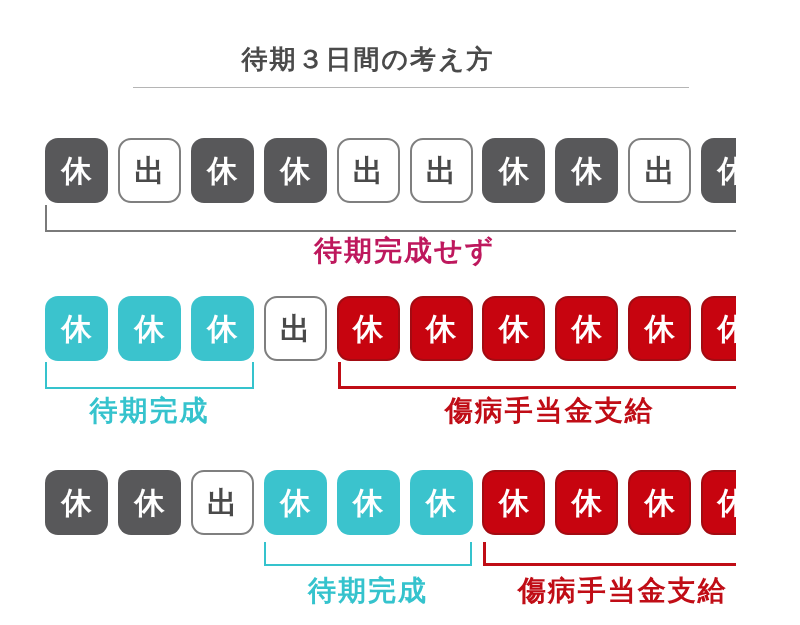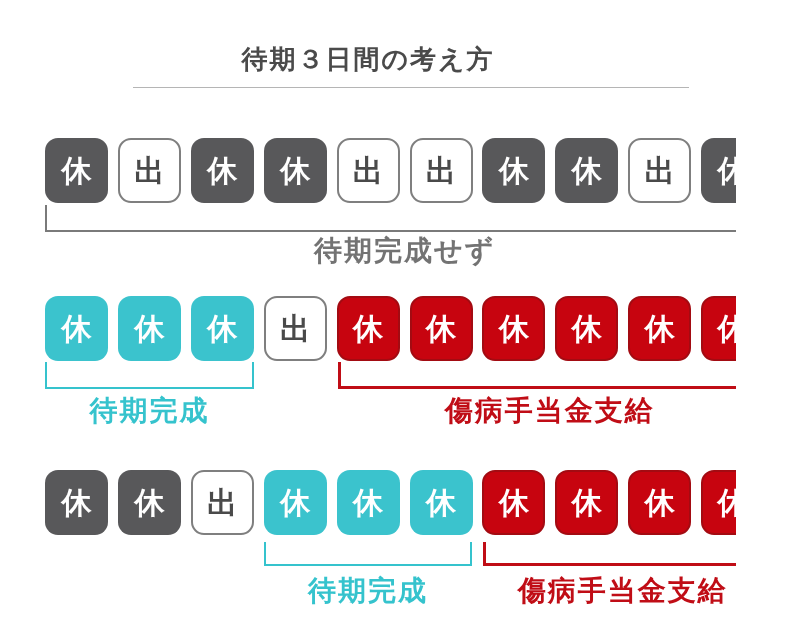--- a/index.html
+++ b/index.html
@@ -48,21 +48,21 @@
         <div class="box" style="left: 117.9px; top: 138px; background: rgb(255, 255, 255); border: 2px solid rgb(127, 127, 127); color: rgb(74, 74, 74);">出</div>
         <div class="box" style="left: 190.8px; top: 138px; background: rgb(88, 88, 90); color: rgb(255, 255, 255);">休</div>
         <div class="box" style="left: 263.7px; top: 138px; background: rgb(88, 88, 90); color: rgb(255, 255, 255);">休</div>
         <div class="box" style="left: 336.6px; top: 138px; background: rgb(255, 255, 255); border: 2px solid rgb(127, 127, 127); color: rgb(74, 74, 74);">出</div>
         <div class="box" style="left: 409.5px; top: 138px; background: rgb(255, 255, 255); border: 2px solid rgb(127, 127, 127); color: rgb(74, 74, 74);">出</div>
         <div class="box" style="left: 482.4px; top: 138px; background: rgb(88, 88, 90); color: rgb(255, 255, 255);">休</div>
         <div class="box" style="left: 555.3px; top: 138px; background: rgb(88, 88, 90); color: rgb(255, 255, 255);">休</div>
         <div class="box" style="left: 628.2px; top: 138px; background: rgb(255, 255, 255); border: 2px solid rgb(127, 127, 127); color: rgb(74, 74, 74);">出</div>
         <div class="box" style="left: 701.1px; top: 138px; background: rgb(88, 88, 90); color: rgb(255, 255, 255);">休</div>
         <div class="bracket" style="left: 45px; top: 205px; width: 719.1px; height: 27px; border-color: rgb(122, 122, 122);"></div>
-        <div class="ann-label" style="left: 204.55px; top: 234px; color: #737373;">待期完成せず</div>
+        <div class="ann-label" style="left: 204.55px; top: 234px; color: #be185d;">待期完成せず</div>
       </div>
       <div>
         <div class="box" style="left: 45px; top: 296px; background: rgb(59, 195, 205); color: rgb(255, 255, 255);">休</div>
         <div class="box" style="left: 117.9px; top: 296px; background: rgb(59, 195, 205); color: rgb(255, 255, 255);">休</div>
         <div class="box" style="left: 190.8px; top: 296px; background: rgb(59, 195, 205); color: rgb(255, 255, 255);">休</div>
         <div class="box" style="left: 263.7px; top: 296px; background: rgb(255, 255, 255); border: 2px solid rgb(127, 127, 127); color: rgb(74, 74, 74);">出</div>
         <div class="box" style="left: 336.6px; top: 296px; background: rgb(199, 4, 15); border: 2px solid rgb(163, 11, 18); color: rgb(255, 255, 255);">休</div>
         <div class="box" style="left: 409.5px; top: 296px; background: rgb(199, 4, 15); border: 2px solid rgb(163, 11, 18); color: rgb(255, 255, 255);">休</div>
         <div class="box" style="left: 482.4px; top: 296px; background: rgb(199, 4, 15); border: 2px solid rgb(163, 11, 18); color: rgb(255, 255, 255);">休</div>
         <div class="box" style="left: 555.3px; top: 296px; background: rgb(199, 4, 15); border: 2px solid rgb(163, 11, 18); color: rgb(255, 255, 255);">休</div>

